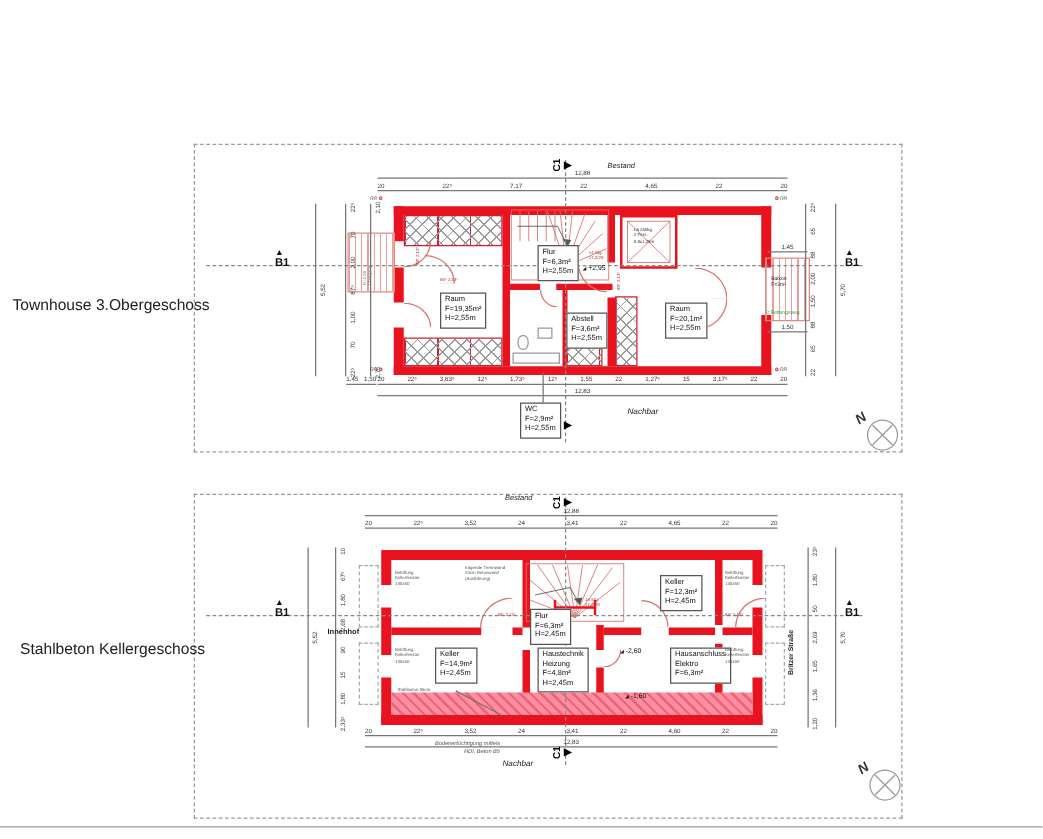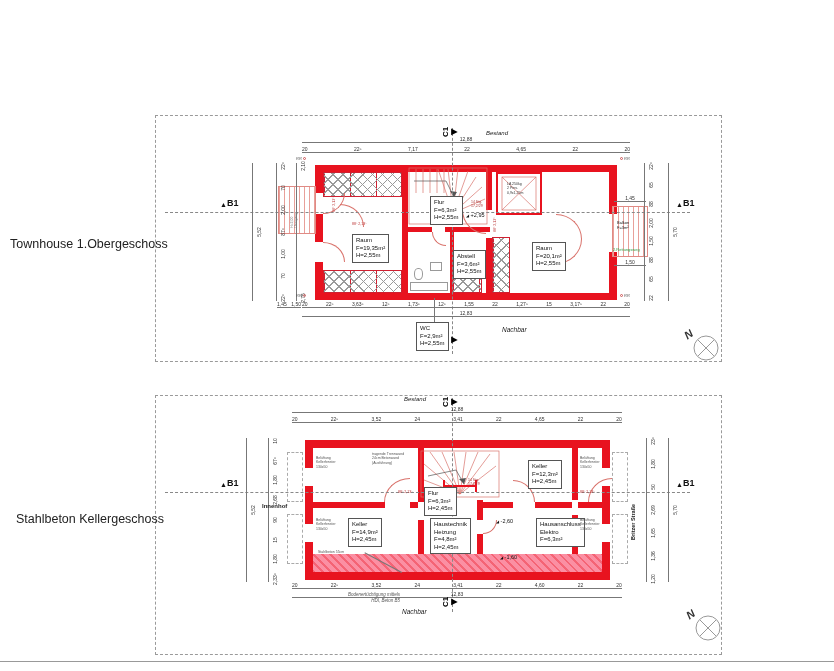--- a/index.html
+++ b/index.html
@@ -17,21 +17,21 @@
 .it{font-style:italic}
 .dimrow{position:absolute;display:flex;justify-content:space-between;align-items:flex-end;border-bottom:1px solid #777;font-size:5px;color:#333;z-index:5}
 .dimtotal{position:absolute;border-bottom:1px solid #777;text-align:center;font-size:5px;color:#333;z-index:5}
 .dimcol{position:absolute;display:flex;flex-direction:column;justify-content:space-between;align-items:center;border-left:1px solid #777;font-size:5px;color:#333;z-index:5}
 .dimcol span{transform:rotate(-90deg);display:block}
 .dimcolc{justify-content:center}
 .arc{position:absolute;border:1px solid #d9726b;z-index:3}
 .cut{position:absolute;border-top:1px dashed #888;z-index:4}
 .cutv{position:absolute;border-left:1px dashed #888;z-index:4}
 .lv{position:absolute;border-left:1px solid #777;z-index:5}
-.sec{position:absolute;display:flex;flex-direction:row;align-items:flex-end;font-size:9px;font-weight:bold;color:#111;z-index:6;line-height:1}
+.sec{position:absolute;display:flex;flex-direction:column;align-items:flex-start;font-size:9px;font-weight:bold;color:#111;z-index:6;line-height:1}
 .sec .tri{font-size:7px}
 .c1{position:absolute;display:flex;align-items:center;font-size:8px;font-weight:bold;color:#000;z-index:6;line-height:1}
 .c1 .rot{display:inline-block;transform:rotate(-90deg)}
 .c1 .flag{font-size:8px}
 .rr{position:absolute;font-size:4px;font-style:italic;color:#555;z-index:6;display:flex;align-items:center;gap:1px}
 .dot{display:inline-block;width:3px;height:3px;border:1px solid #c55;border-radius:50%}
 .green{color:#2f9e44}
 .redtxt{color:#b33}
 .vent{position:absolute;font-size:3.5px;line-height:1.25;color:#555;z-index:6}
 .vent span{display:block}
@@ -40,21 +40,21 @@
 .fix{position:absolute;border:1px solid #999;background:#fff;z-index:3}
 .lvl{position:absolute;font-size:5.5px;color:#111;z-index:6;white-space:nowrap}
 .lvl b{font-weight:normal;font-size:4px}
 .rot90{transform:rotate(-90deg);transform-origin:left top}
 svg{position:absolute;z-index:3}
 .title{position:absolute;font-size:12.5px;color:#222;z-index:7}
 </style>
 </head>
 <body>
 
-<div class="title" style="left:10px;top:237px">Townhouse 1.Obergeschoss</div>
+<div class="title" style="left:10px;top:237px">Townhouse 3.Obergeschoss</div>
 <div class="title" style="left:16px;top:512px">Stahlbeton Kellergeschoss</div>
 <div class="panel" style="left:155px;top:115px;width:567px;height:247px"></div>
 <div class="panel" style="left:155px;top:395px;width:567px;height:260px"></div>
 <div class="a" style="left:0;top:661px;width:834px;border-top:1px solid #999"></div>
 
 <div class="cut" style="left:165px;top:212px;width:525px"></div>
 <div class="cutv" style="left:452px;top:128px;height:226px"></div>
 
 <div class="dimtotal" style="left:302px;top:136px;width:328px">12,88</div>
 <div class="dimrow" style="left:302px;top:146px;width:328px">

